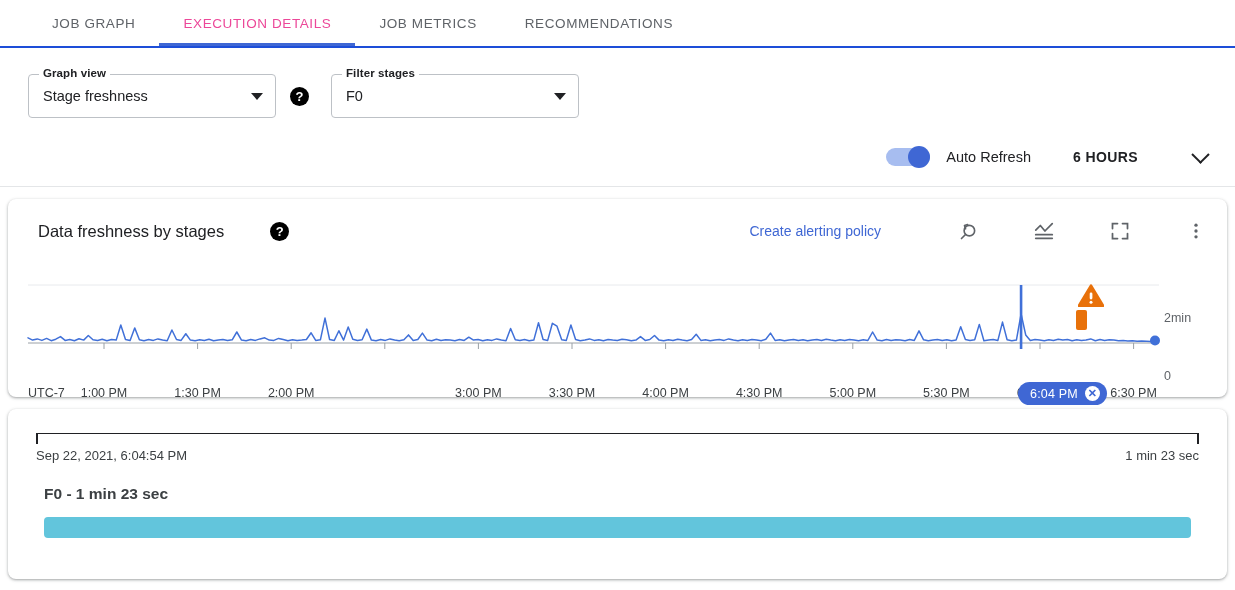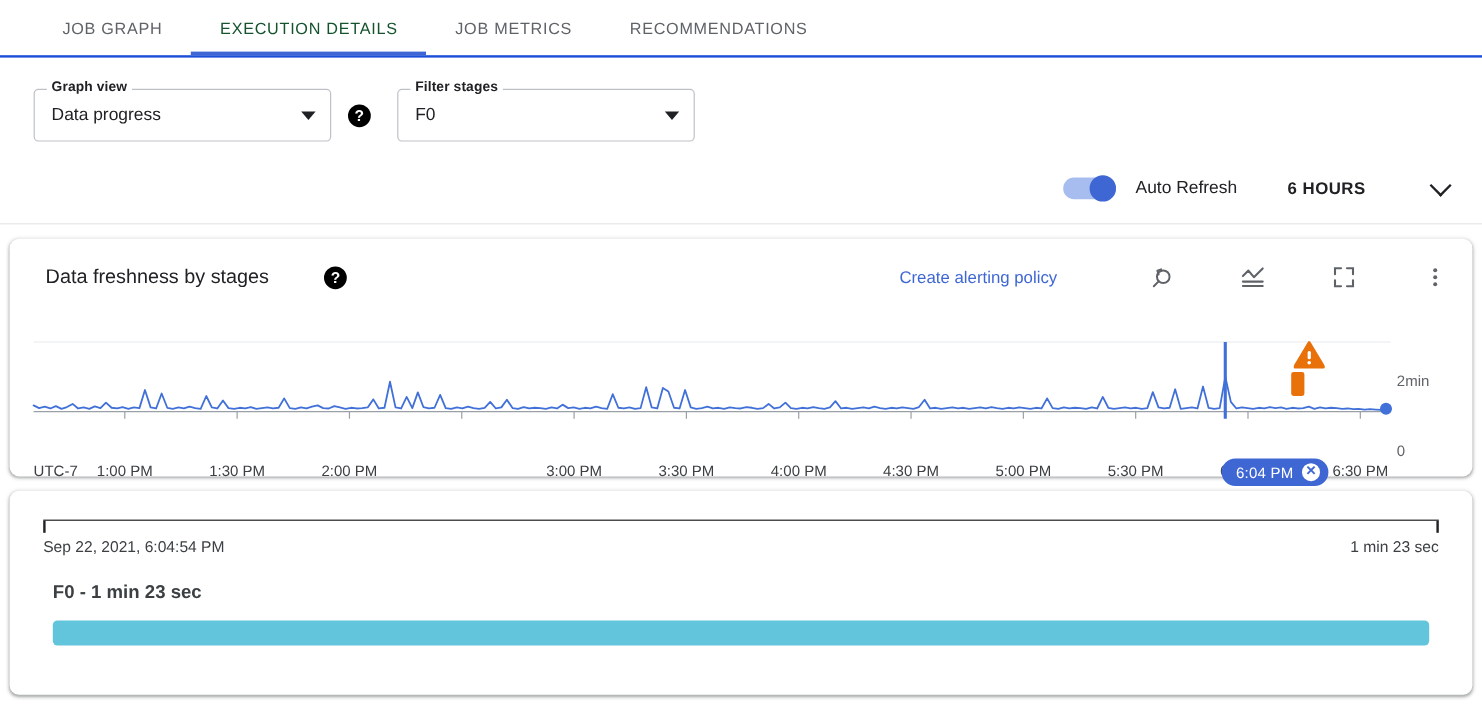--- a/index.html
+++ b/index.html
@@ -31,21 +31,21 @@
     padding: 0 24px;
     font-size: 13.5px;
     letter-spacing: .6px;
     font-weight: 500;
     color: #5f6368;
     cursor: pointer;
     position: relative;
     white-space: nowrap;
   }
   .tab.active {
-    color: #14532d;
+    color: #ec4899;
   }
   .tab.active::after {
     content: "";
     position: absolute;
     left: 0; right: 0; bottom: 0;
     height: 3px;
     background: #3f67d4;
   }
 
   
@@ -341,21 +341,21 @@
   <div class="tab">
     <span>RECOMMENDATIONS</span>
   </div>
 </div>
 
 <div class="controls">
 
   <div class="field-wrap">
     <div class="field graph-view">
       <span class="field-label">Graph view</span>
-      <span class="field-value">Data progress</span>
+      <span class="field-value">Stage freshness</span>
       <span class="caret"></span>
     </div>
     <div class="help-icon">
       <span>?</span>
     </div>
   </div>
 
   <div class="field-wrap">
     <div class="field filter-stages">
       <span class="field-label">Filter stages</span>

